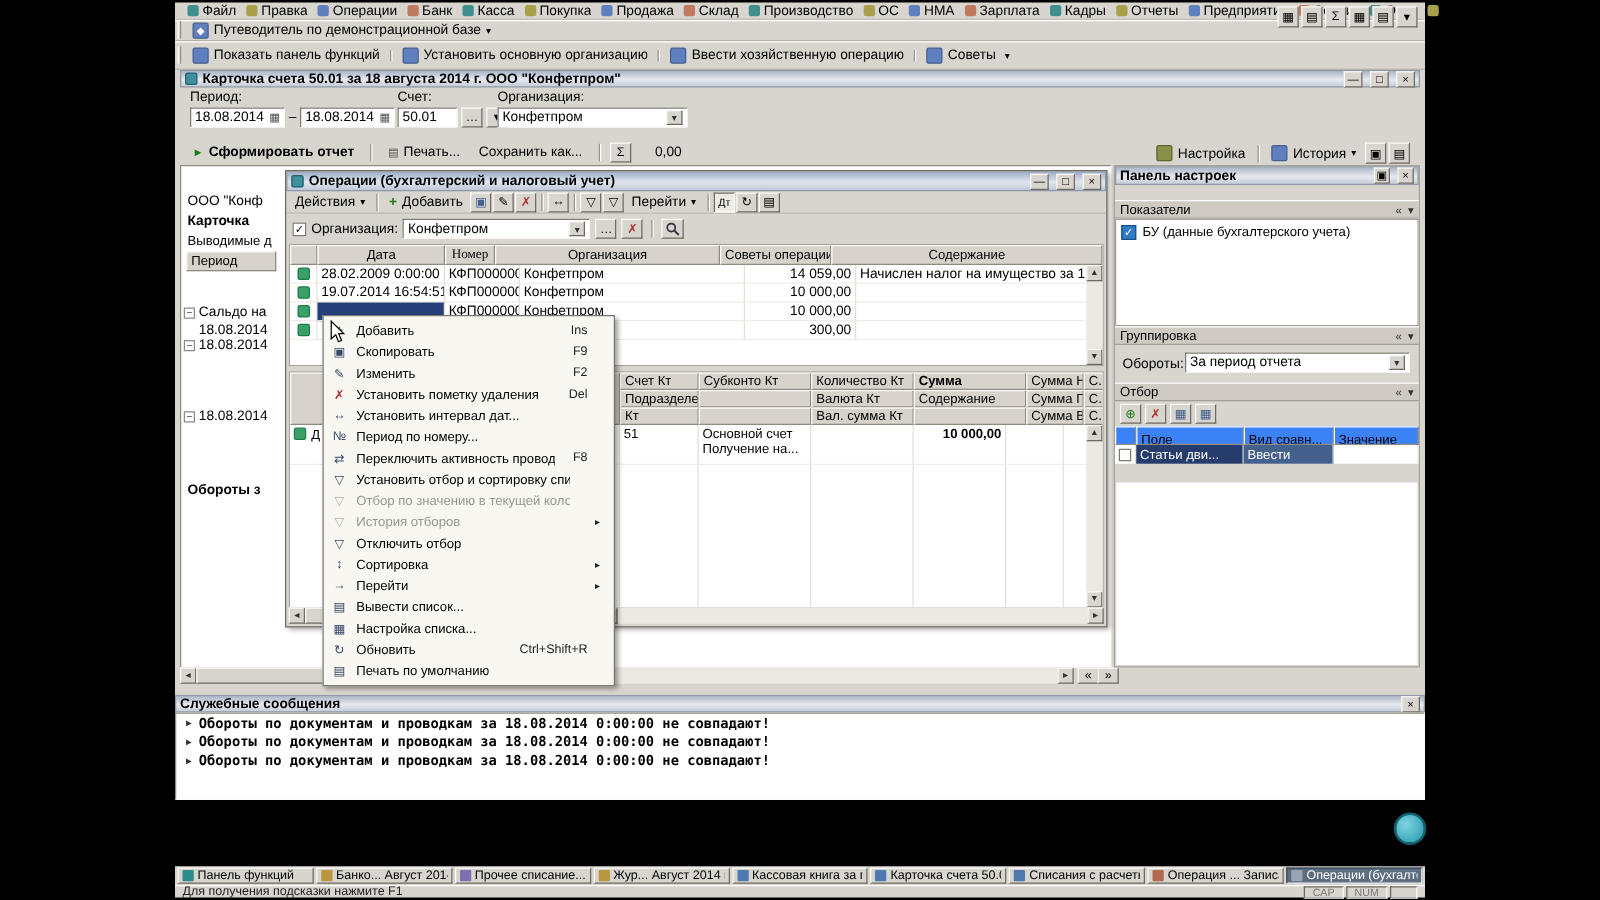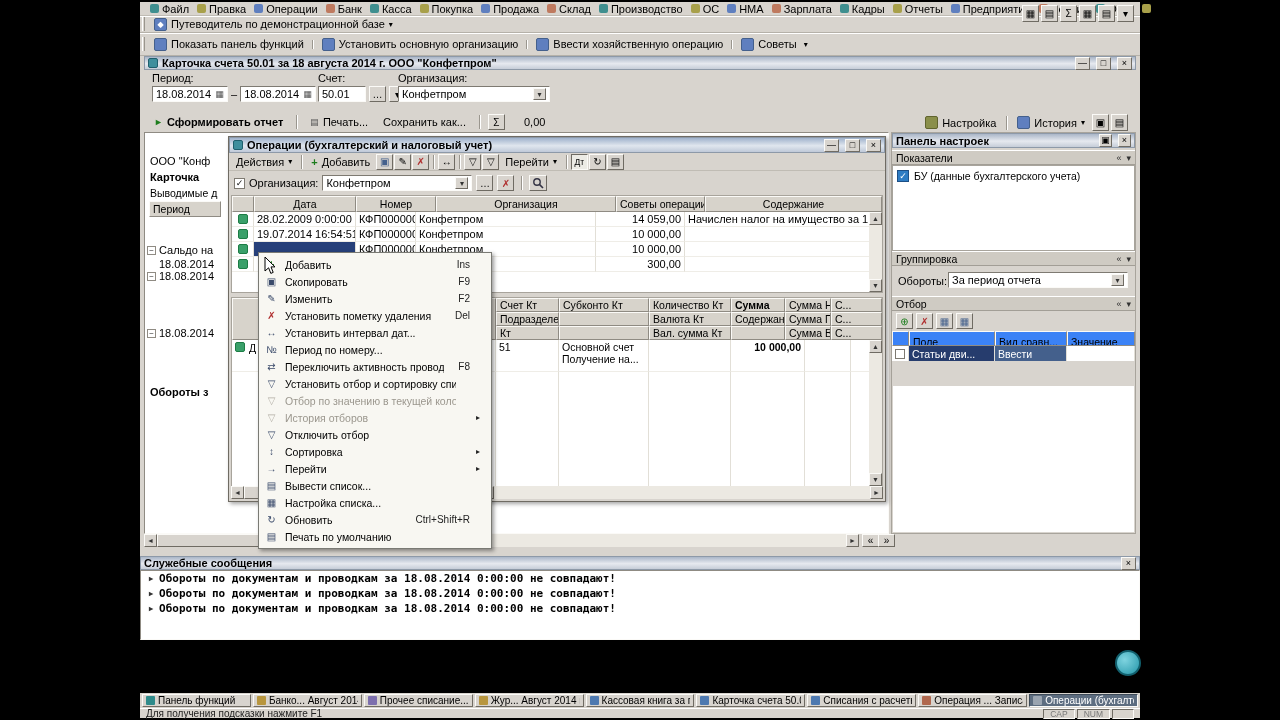--- a/index.html
+++ b/index.html
@@ -74,21 +74,21 @@
   .otb .btn3d { height:16px; }
   .ofilter { height:24px; display:flex; align-items:center; gap:4px; padding:0 5px; }
   .cbx { width:11px; height:11px; background:#fff; border:1px solid #7e7a72; font-size:9px; line-height:9px;
          text-align:center; color:#111; flex:none; }
   .cl { position:absolute; left:2px; top:58px; right:2px; height:98px; background:#fff;
         border:1px solid #a8a49c; overflow:hidden;text-align:center; }
   .lhead { display:flex; }
   .lh { height:16px; background:#d7d3cb; border:1px solid; border-color:#fbfaf7 #8f8b83 #8f8b83 #fbfaf7;
         padding:1px 3px; font-size:10.5px; white-space:nowrap; overflow:hidden; flex:none; }
   .lcols { display:contents; }
-  .lcols .lhc:nth-child(1){ width:102px; } .lcols .lhc:nth-child(2){ width:80px; }
+  .lcols .lhc:nth-child(1){ width:102px; } .lcols .lhc:nth-child(2){ width:40px;font-family:Liberation Serif, serif; }
   .lcols .lhc:nth-child(3){ width:180px; } .lcols .lhc:nth-child(4){ width:89px; }
   .lcols .lhc:nth-child(5){ flex:1; }
   .lh.icoh { width:22px; }
   .lr { display:flex; height:15px; }
   .cell { border-right:1px solid #e2dfd7; border-bottom:1px solid #efede7; padding:0 3px;
           white-space:nowrap; overflow:hidden; display:flex; align-items:center; flex:none; }
   .c0 { width:22px; justify-content:center; } .c1 { width:102px; } .c2 { width:60px; }
   .c3 { width:180px; } .c4 { width:89px; justify-content:flex-end; } .c5 { flex:1; }
   .sel { background:#27407a; color:#fff; }
   .opic { width:10px; height:10px; background:#3aa06a; border:1px solid #1d7d45; border-radius:2px; }
@@ -360,21 +360,21 @@
   <span class="btn3d abs" style="left:722px;top:532px;height:13px">«</span>
   <span class="btn3d abs" style="left:738px;top:532px;height:13px">»</span>
 
   <div class="spanel">
     <div class="tbar">
       <span class="nowrap">Панель настроек</span>
       <span class="spacer"></span>
       <span class="wbtn" style="width:13px">▣</span>
       <span class="wbtn" style="width:13px">×</span>
     </div>
-    <div class="sech" style="margin-top:2px">
+    <div class="sech" style="margin-top:12px">
       <span>Показатели</span>
       <span class="hctl">
         <span>«</span>
         <span>▾</span>
       </span>
     </div>
     <div class="white-box" style="height:86px;padding:4px">
       <div class="flex" style="gap:5px">
         <span class="cb-on">✓</span>
         <span class="nowrap" style="font-size:10.5px">БУ (данные бухгалтерского учета)</span>
@@ -549,21 +549,21 @@
         <div class="gcol" style="width:90px">
           <div class="gh">Субконто Кт</div>
           <div class="gh"></div>
           <div class="gh"></div>
         </div>
         <div class="gcol" style="width:82px">
           <div class="gh">Количество Кт</div>
           <div class="gh">Валюта Кт</div>
           <div class="gh">Вал. сумма Кт</div>
         </div>
-        <div class="gcol" style="width:54px">
+        <div class="gcol" style="width:90px">
           <div class="gh" style="font-weight:bold">Сумма</div>
           <div class="gh">Содержание</div>
           <div class="gh"></div>
         </div>
         <div class="gcol" style="width:46px">
           <div class="gh">Сумма НУ...</div>
           <div class="gh">Сумма ПР...</div>
           <div class="gh">Сумма ВР...</div>
         </div>
         <div class="gcol" style="flex:1">

